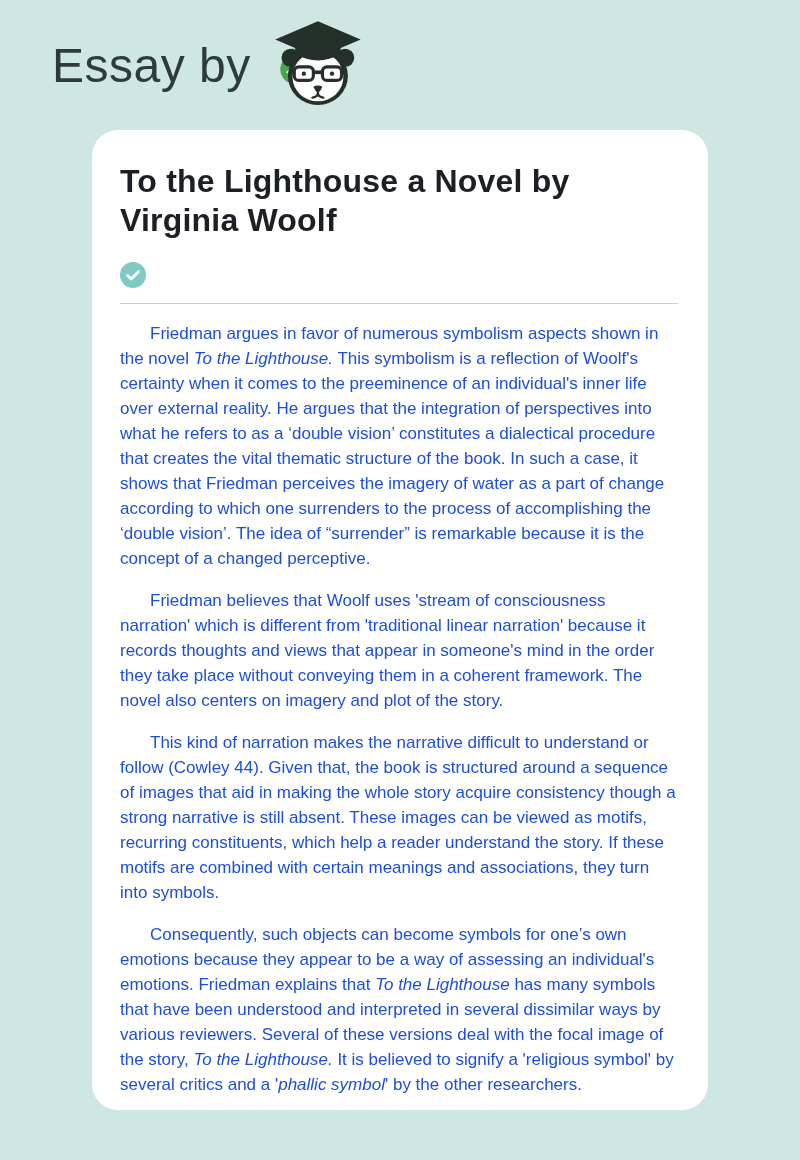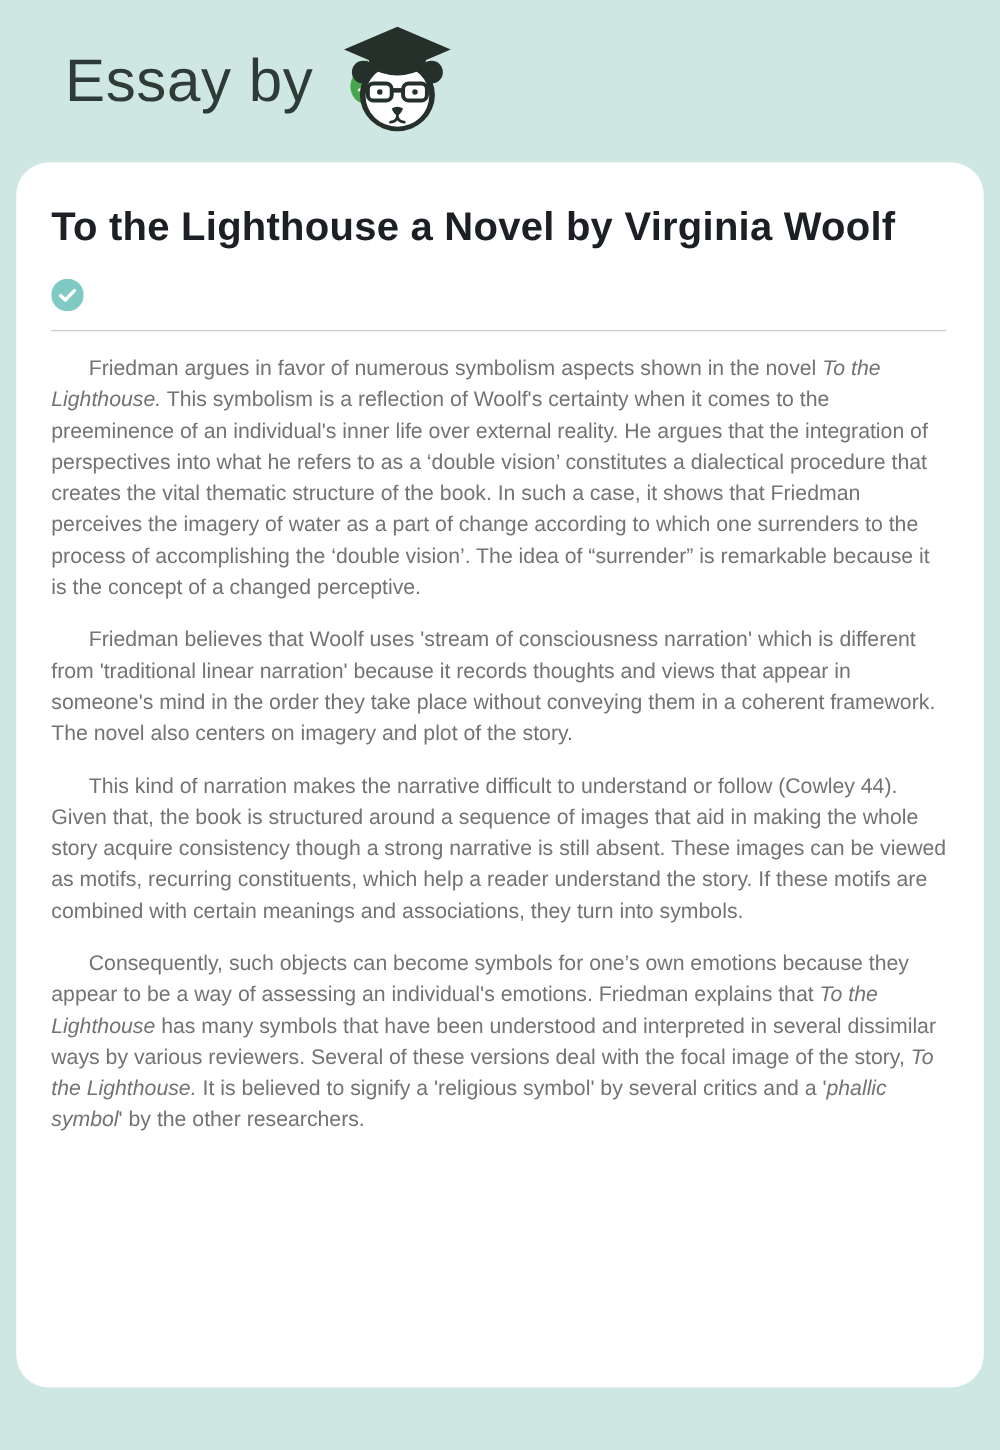--- a/index.html
+++ b/index.html
@@ -34,21 +34,21 @@
     color: #1e2b27;
     line-height: 1;
   }
   .brand .reg {
     font-size: 20px;
     vertical-align: 18px;
     font-weight: 700;
   }
   
   .card {
-    width: 774px;
+    width: 616px;
     height: 980px;
     margin: 0 auto;
     background: #ffffff;
     border-radius: 26px;
     box-sizing: border-box;
     padding: 32px 30px 40px 28px;
   }
   .title {
     margin: 0;
     font-size: 32px;
@@ -77,21 +77,21 @@
   .divider {
     border: none;
     border-top: 1px solid #cbcbcb;
     margin: 15px 0 0 0;
   }
   .essay-body { margin-top: 0; }
   .para {
     margin: 17px 0 0 0;
     font-size: 17px;
     line-height: 25px;
-    color: #737373;
+    color: #1d4ed8;
     text-indent: 30px;
     text-align: left;
   }
   .para em { font-style: italic; }
 </style>
 </head>
 <body>
 
 <div class="page">
 

